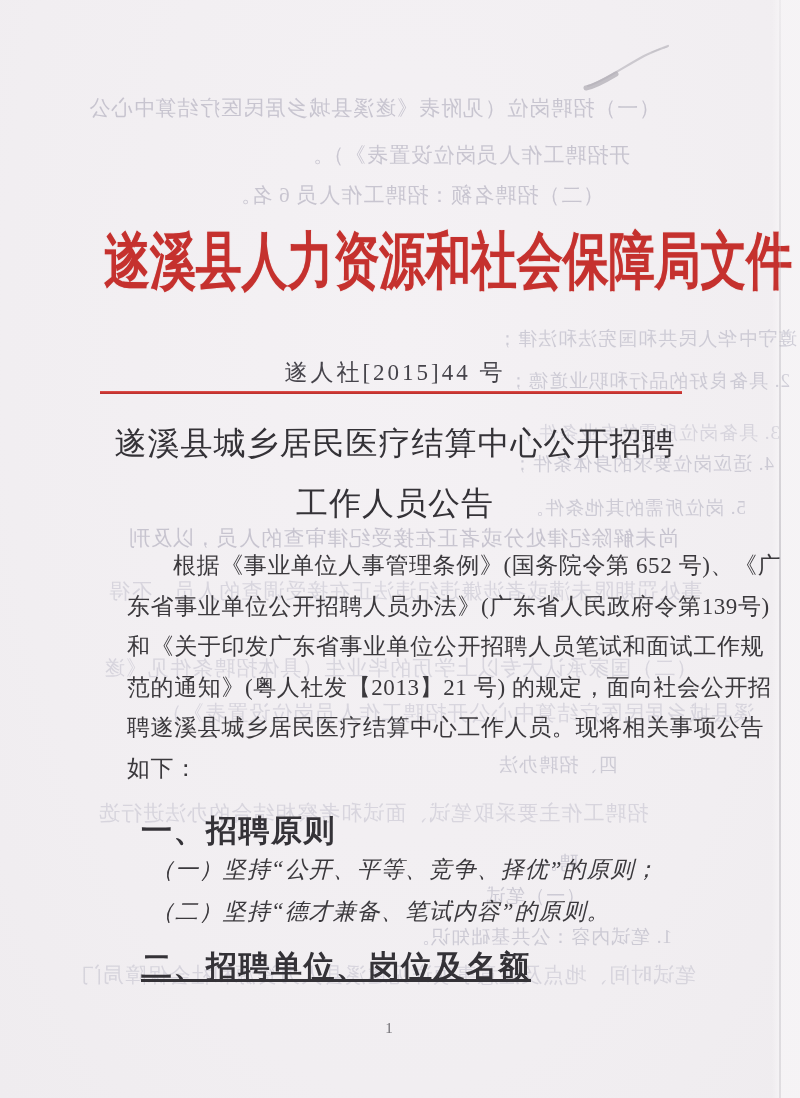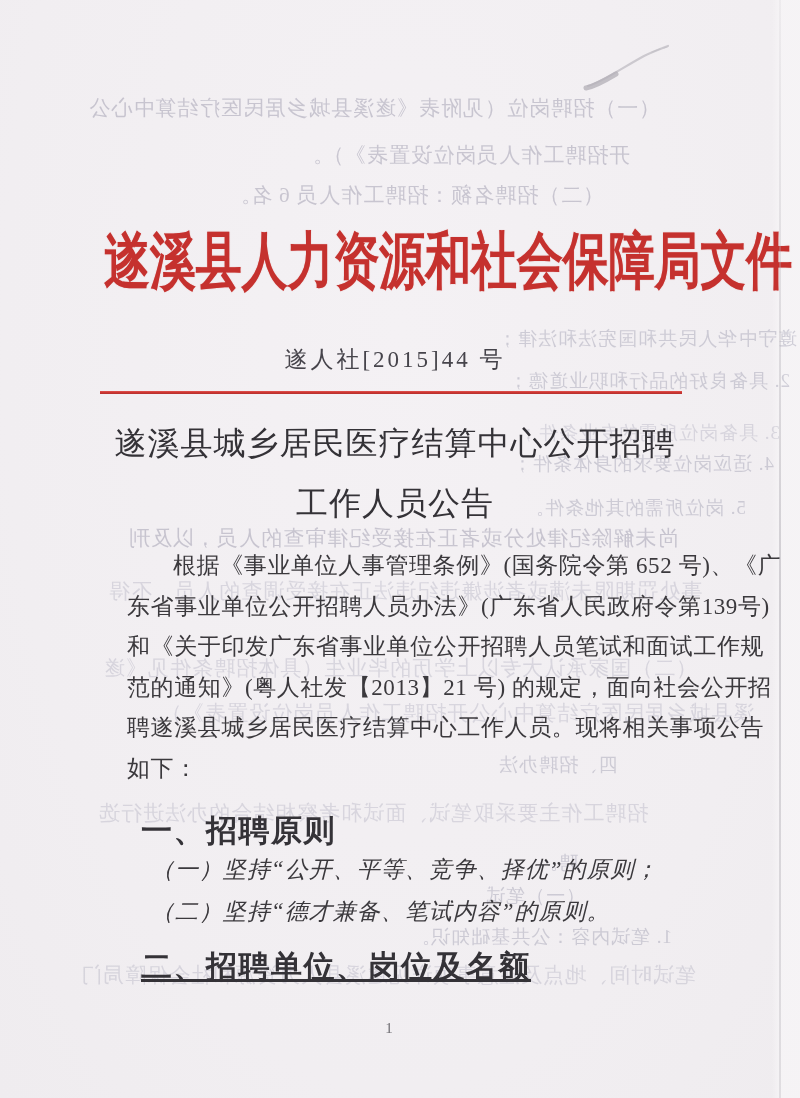--- a/index.html
+++ b/index.html
@@ -29,21 +29,21 @@
   .agency-title{
     position:absolute;top:222px;left:0;width:800px;
     text-align:center;
     font-size:62px;line-height:78px;font-weight:bold;
     color:#c5312e;
     transform:scaleX(.74);
     white-space:nowrap;
     text-shadow:0 0 1px rgba(197,49,46,.55);
   }
   .doc-number{
-    position:absolute;top:344px;left:0;width:790px;
+    position:absolute;top:357px;left:0;width:790px;
     text-align:center;
     font-size:23px;letter-spacing:3px;
     color:#46444b;
   }
   .red-rule{
     position:absolute;top:391px;left:100px;width:582px;height:3px;
     background:linear-gradient(180deg,#e05551 0%,#c92f2b 60%,#b03434 100%);
   }
   .doc-title{
     position:absolute;left:0;width:790px;text-align:center;

